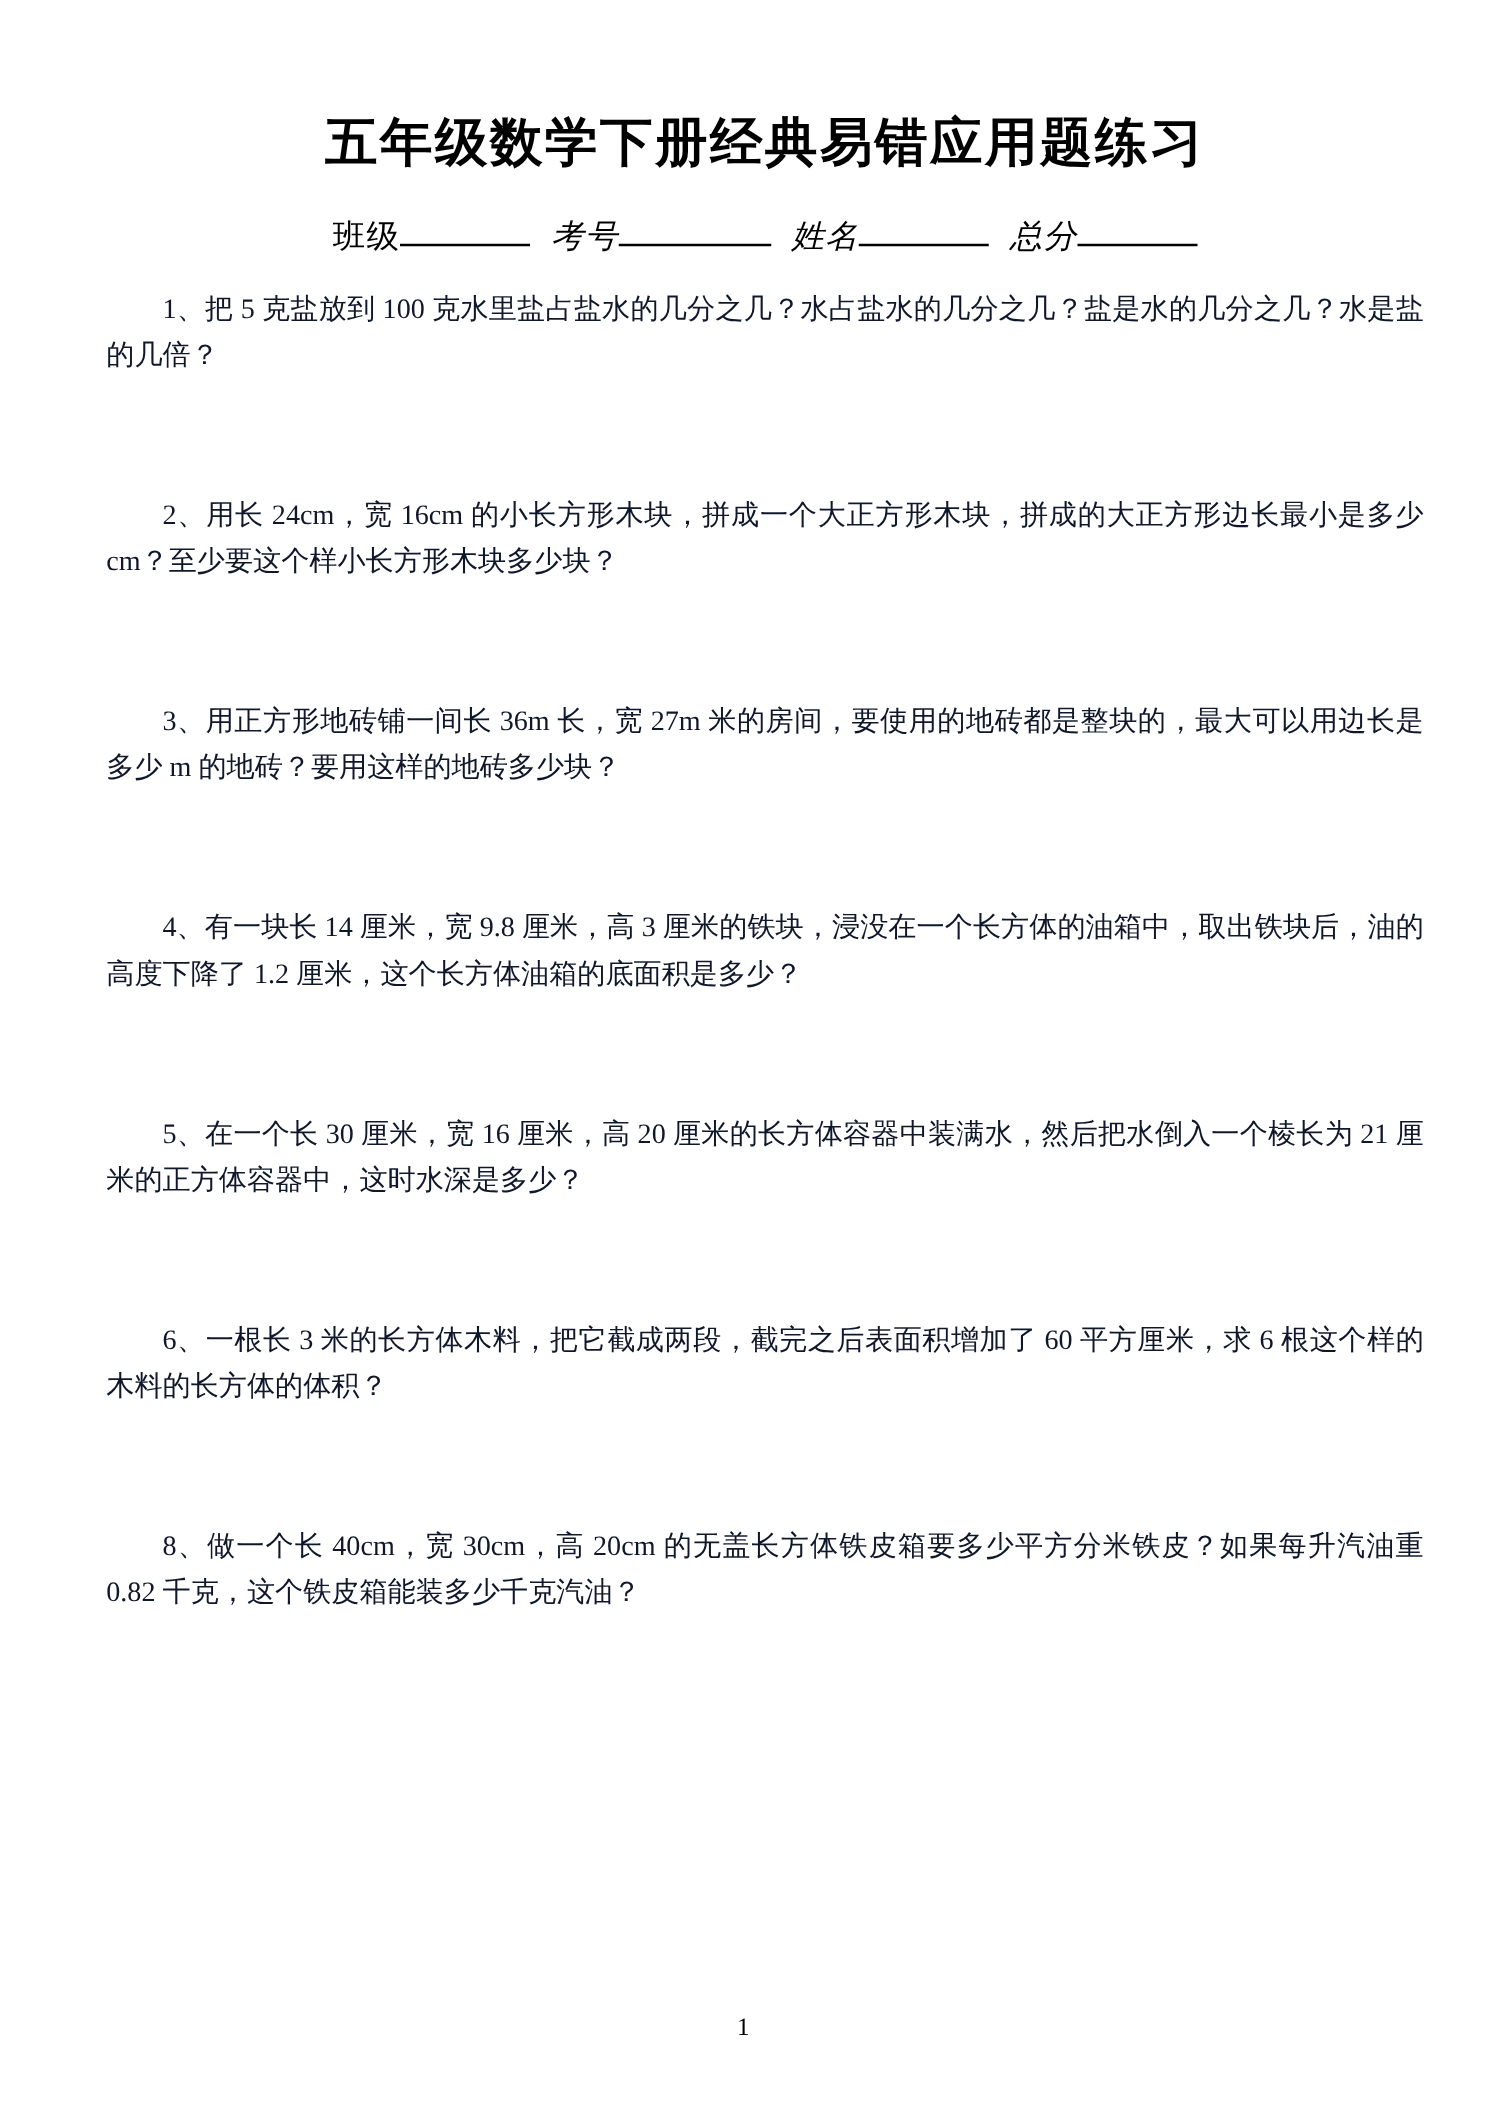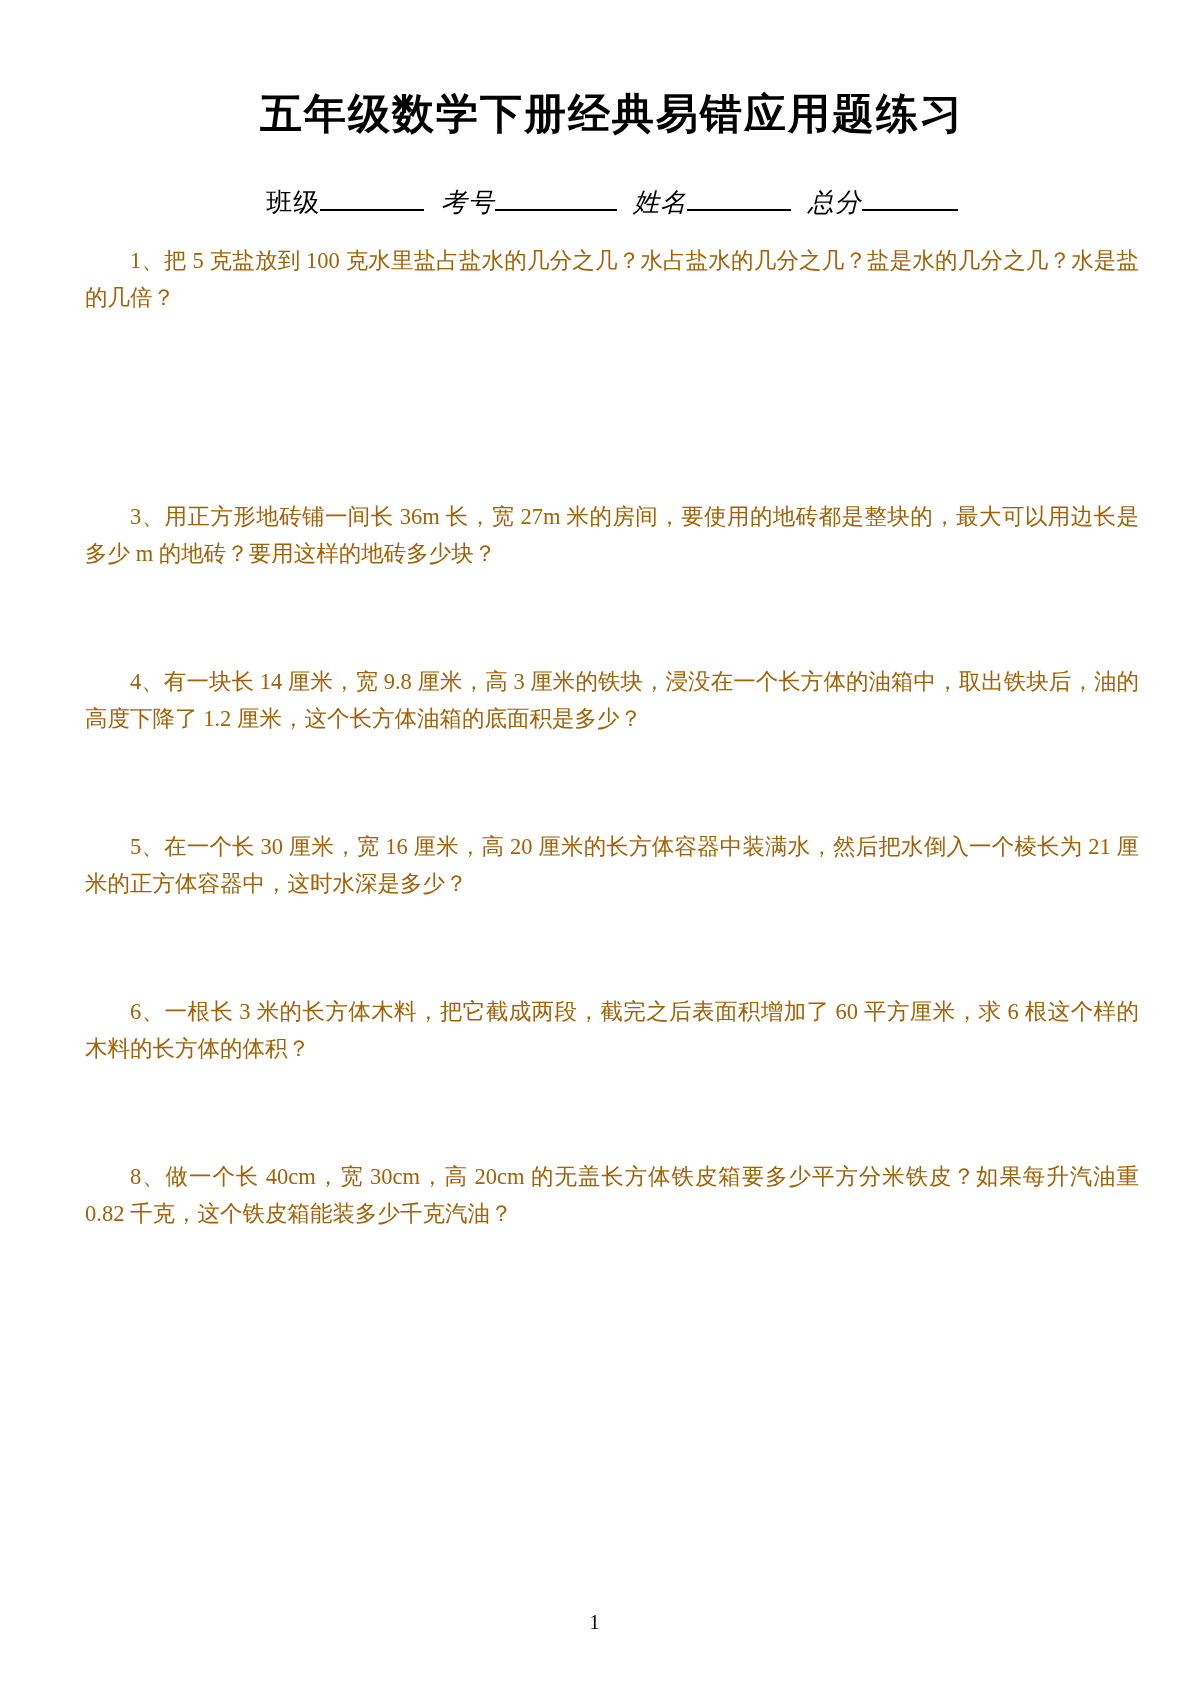--- a/index.html
+++ b/index.html
@@ -26,39 +26,39 @@
     font-size: 42px;
     letter-spacing: 2px;
     color: #000000;
   }
   .fields {
     text-align: center;
     font-size: 26px;
     margin-bottom: 22px;
     white-space: nowrap;
   }
-  .field { display: inline-block; margin-top: 14px; }
+  .field { display: inline-block; }
   .field + .field { margin-left: 10px; font-style: italic; }
   .field .lbl { letter-spacing: 1px; }
   .blank-line {
     display: inline-block;
     width: 104px;
     height: 1.05em;
     border-bottom: 2px solid #000;
     vertical-align: baseline;
   }
   .question-block { margin: 0; }
   .question {
     margin: 0;
     font-size: 22.5px;
     line-height: 37px;
     text-align: justify;
     text-justify: inter-ideograph;
     text-indent: 2em;
-    color: #a16207;
+    color: #0f172a;
   }
   .q-space { height: 91px; }
   .page-number {
     position: absolute;
     left: 0;
     bottom: 48px;
     width: 100%;
     text-align: center;
     font-size: 20px;
     color: #000000;
@@ -77,20 +77,21 @@
     <span class="field"><span class="lbl">姓名</span><span class="blank-line"></span></span>
     <span class="field"><span class="lbl">总分</span><span class="blank-line" style="width:96px"></span></span>
   </div>
 
   <div class="question-block">
     <p class="question">1、把 5 克盐放到 100 克水里盐占盐水的几分之几？水占盐水的几分之几？盐是水的几分之几？水是盐的几倍？</p>
     <div class="q-space"></div>
   </div>
 
   <div class="question-block">
+    <p class="question">2、用长 24cm，宽 16cm 的小长方形木块，拼成一个大正方形木块，拼成的大正方形边长最小是多少 cm？至少要这个样小长方形木块多少块？</p>
     <div class="q-space"></div>
   </div>
 
   <div class="question-block">
     <p class="question">3、用正方形地砖铺一间长 36m 长，宽 27m 米的房间，要使用的地砖都是整块的，最大可以用边长是多少 m 的地砖？要用这样的地砖多少块？</p>
     <div class="q-space"></div>
   </div>
 
   <div class="question-block">
     <p class="question">4、有一块长 14 厘米，宽 9.8 厘米，高 3 厘米的铁块，浸没在一个长方体的油箱中，取出铁块后，油的高度下降了 1.2 厘米，这个长方体油箱的底面积是多少？</p>

